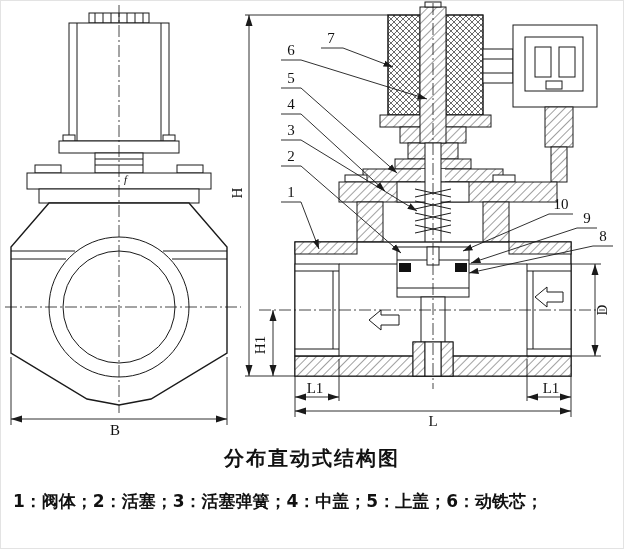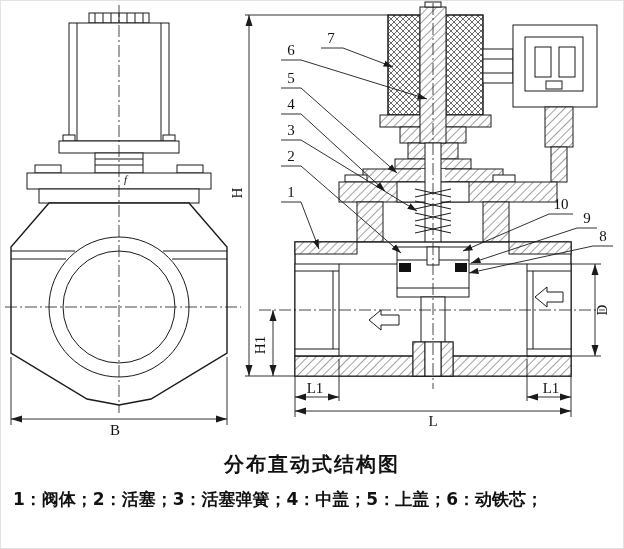--- a/index.html
+++ b/index.html
@@ -13,25 +13,25 @@
   svg .fw{fill:#fff;}
   svg .h{fill:url(#h45);}
   svg .x{fill:url(#hx);}
   svg .blk{fill:#111;stroke:none;}
   svg .cl{stroke:#1a1a1a;stroke-width:0.8;stroke-dasharray:12 3 2 3;fill:none;}
   svg .d{stroke:#1a1a1a;stroke-width:0.9;fill:none;}
   svg text.n{font:15px "Liberation Serif","DejaVu Serif",serif;fill:#111;}
   svg text.dm{font:15px "Liberation Serif","DejaVu Serif",serif;fill:#111;}
   svg text.fm{font:italic 11px "Liberation Serif","DejaVu Serif",serif;fill:#111;}
   .title-row{
-    text-align:center;margin-top:6px;font-size:20px;font-weight:bold;color:#111;
+    text-align:center;font-size:20px;font-weight:bold;color:#111;
     font-family:"DejaVu Sans","Liberation Sans",sans-serif;letter-spacing:2px;
   }
   .legend{
-    margin:8px 0 0 12px;font-size:17px;font-weight:bold;color:#111;line-height:1.55;
+    margin:16px 0 0 12px;font-size:17px;font-weight:bold;color:#111;line-height:1.55;
     font-family:"DejaVu Sans","Liberation Sans",sans-serif;
   }
 </style>
 </head>
 <body>
 
 <div class="page">
 
 <svg width="624" height="440" viewBox="0 0 624 440" xmlns="http://www.w3.org/2000/svg">
   <defs>

